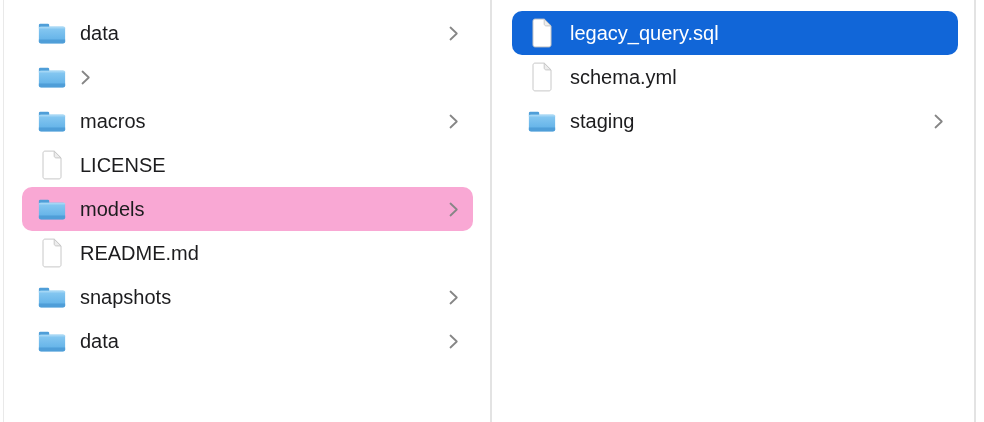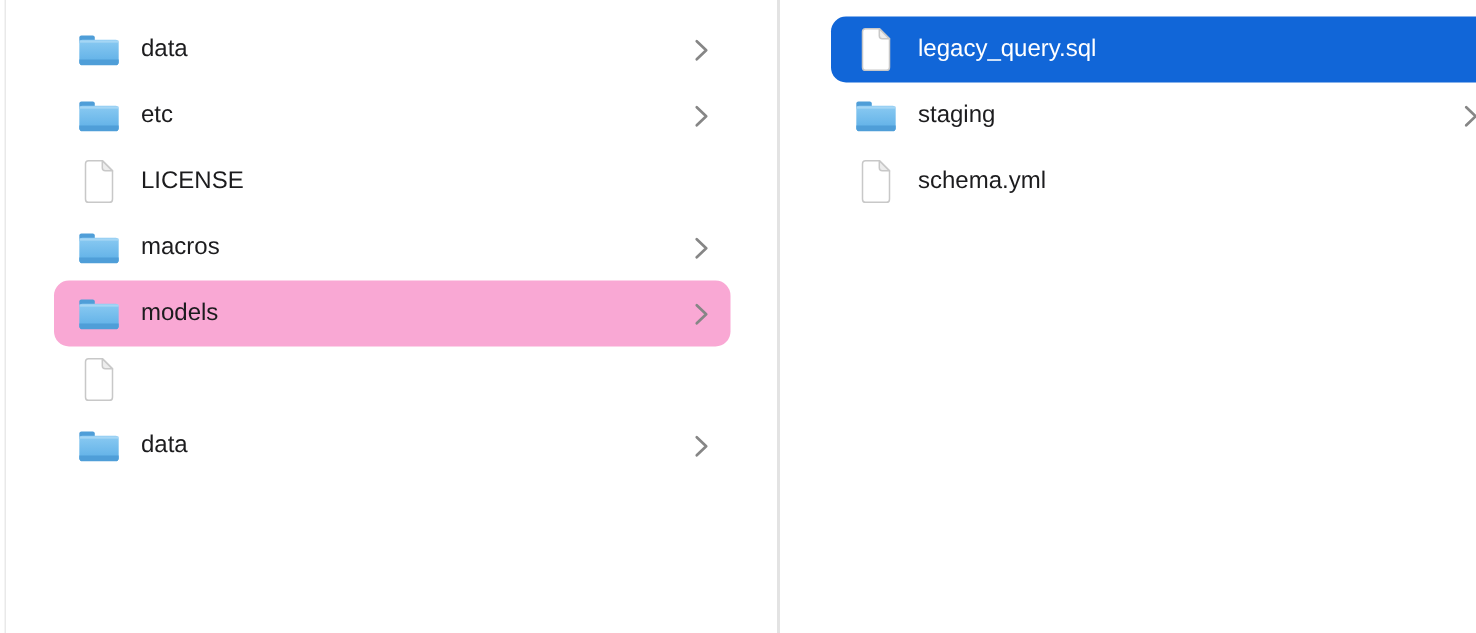--- a/index.html
+++ b/index.html
@@ -3,23 +3,22 @@
 <meta charset="utf-8">
 <style>
   html,body{margin:0;padding:0;background:#ffffff;}
   .stage{
     position:relative;
     width:984px;height:422px;
     background:#ffffff;
     overflow:hidden;
     display:flex;
     font-family:"Liberation Sans","DejaVu Sans",sans-serif;
-    font-size:16px;
+    font-size:20px;
     color:#1c1c1e;
-    gap:14px;
     -webkit-font-smoothing:antialiased;
   }
   .sliver{width:3px;background:#ffffff;border-right:1px solid #e9e9e9;flex:0 0 auto;}
   .endspace{flex:1 1 auto;background:#ffffff;}
   .divider{width:2px;background:#e3e3e3;flex:0 0 auto;}
   .column{flex:0 0 auto;padding-top:11px;background:#ffffff;box-sizing:border-box;}
   .col-0{width:486px;}
   .col-1{width:482px;border-radius:27px;}
   .row{
     height:44px;
@@ -88,59 +87,58 @@
         <stop offset="0" stop-color="#8acaf2"></stop>
         <stop offset="1" stop-color="#5caee6"></stop>
       </linearGradient>
     </defs>
     <rect x="2" y="2.5" width="11" height="6" rx="1.5" fill="#4f9ed8"></rect>
     <rect x="2" y="5.5" width="28" height="18" rx="2.2" fill="url(#fgrad)"></rect>
     <rect x="2" y="6" width="28" height="1.6" fill="#a9d8f6" opacity="0.85"></rect>
     <path d="M2 19.5 h28 v2 a2.2 2.2 0 0 1 -2.2 2.2 h-23.6 a2.2 2.2 0 0 1 -2.2 -2.2 z" fill="#4f9ed8"></path>
   </svg>
         </span>
-    <span class="label">etc</span>
+    <span class="chevron">
+          <svg width="11" height="17" viewBox="0 0 11 17" aria-hidden="true">
+    <path d="M2.5 2.5 L8.8 8.5 L2.5 14.5" fill="none" stroke="#868686" stroke-width="1.8" stroke-linecap="round" stroke-linejoin="round"></path>
+  </svg>
+        </span>
+  </div>
+      <div class="row">
+    <span class="icon-wrap">
+          <svg width="30" height="25" viewBox="0 0 32 26" aria-hidden="true">
+    <defs>
+      <linearGradient id="fgrad" x1="0" y1="0" x2="0" y2="1">
+        <stop offset="0" stop-color="#8acaf2"></stop>
+        <stop offset="1" stop-color="#5caee6"></stop>
+      </linearGradient>
+    </defs>
+    <rect x="2" y="2.5" width="11" height="6" rx="1.5" fill="#4f9ed8"></rect>
+    <rect x="2" y="5.5" width="28" height="18" rx="2.2" fill="url(#fgrad)"></rect>
+    <rect x="2" y="6" width="28" height="1.6" fill="#a9d8f6" opacity="0.85"></rect>
+    <path d="M2 19.5 h28 v2 a2.2 2.2 0 0 1 -2.2 2.2 h-23.6 a2.2 2.2 0 0 1 -2.2 -2.2 z" fill="#4f9ed8"></path>
+  </svg>
+        </span>
+    <span class="label">macros</span>
     <span class="chevron">
           <svg width="11" height="17" viewBox="0 0 11 17" aria-hidden="true">
     <path d="M2.5 2.5 L8.8 8.5 L2.5 14.5" fill="none" stroke="#868686" stroke-width="1.8" stroke-linecap="round" stroke-linejoin="round"></path>
   </svg>
         </span>
   </div>
       <div class="row">
     <span class="icon-wrap">
           <svg width="24" height="30" viewBox="0 0 24 30" aria-hidden="true">
     <path d="M3 3.2 C3 2 3.9 1.1 5 1.1 H14.2 L21 7.9 V26.8 c0 1.2 -0.9 2.1 -2 2.1 H5 c-1.1 0 -2 -0.9 -2 -2.1 Z" fill="#ffffff" stroke="#c8c8c8" stroke-width="1"></path>
     <path d="M14.2 1.1 L21 7.9 H16.2 c-1.1 0 -2 -0.9 -2 -2 Z" fill="#ededed" stroke="#c8c8c8" stroke-width="1" stroke-linejoin="round"></path>
   </svg>
         </span>
     <span class="label">LICENSE</span>
     <span class="chevron" style="visibility: hidden;"></span>
   </div>
-      <div class="row">
-    <span class="icon-wrap">
-          <svg width="30" height="25" viewBox="0 0 32 26" aria-hidden="true">
-    <defs>
-      <linearGradient id="fgrad" x1="0" y1="0" x2="0" y2="1">
-        <stop offset="0" stop-color="#8acaf2"></stop>
-        <stop offset="1" stop-color="#5caee6"></stop>
-      </linearGradient>
-    </defs>
-    <rect x="2" y="2.5" width="11" height="6" rx="1.5" fill="#4f9ed8"></rect>
-    <rect x="2" y="5.5" width="28" height="18" rx="2.2" fill="url(#fgrad)"></rect>
-    <rect x="2" y="6" width="28" height="1.6" fill="#a9d8f6" opacity="0.85"></rect>
-    <path d="M2 19.5 h28 v2 a2.2 2.2 0 0 1 -2.2 2.2 h-23.6 a2.2 2.2 0 0 1 -2.2 -2.2 z" fill="#4f9ed8"></path>
-  </svg>
-        </span>
-    <span class="label">macros</span>
-    <span class="chevron">
-          <svg width="11" height="17" viewBox="0 0 11 17" aria-hidden="true">
-    <path d="M2.5 2.5 L8.8 8.5 L2.5 14.5" fill="none" stroke="#868686" stroke-width="1.8" stroke-linecap="round" stroke-linejoin="round"></path>
-  </svg>
-        </span>
-  </div>
       <div class="row sel-gray">
     <span class="icon-wrap">
           <svg width="30" height="25" viewBox="0 0 32 26" aria-hidden="true">
     <defs>
       <linearGradient id="fgrad" x1="0" y1="0" x2="0" y2="1">
         <stop offset="0" stop-color="#8acaf2"></stop>
         <stop offset="1" stop-color="#5caee6"></stop>
       </linearGradient>
     </defs>
     <rect x="2" y="2.5" width="11" height="6" rx="1.5" fill="#4f9ed8"></rect>
@@ -156,21 +154,44 @@
   </svg>
         </span>
   </div>
       <div class="row">
     <span class="icon-wrap">
           <svg width="24" height="30" viewBox="0 0 24 30" aria-hidden="true">
     <path d="M3 3.2 C3 2 3.9 1.1 5 1.1 H14.2 L21 7.9 V26.8 c0 1.2 -0.9 2.1 -2 2.1 H5 c-1.1 0 -2 -0.9 -2 -2.1 Z" fill="#ffffff" stroke="#c8c8c8" stroke-width="1"></path>
     <path d="M14.2 1.1 L21 7.9 H16.2 c-1.1 0 -2 -0.9 -2 -2 Z" fill="#ededed" stroke="#c8c8c8" stroke-width="1" stroke-linejoin="round"></path>
   </svg>
         </span>
-    <span class="chevron" style="visibility: hidden;"></span>
+    <span class="label">README.md</span>
+    <span class="chevron" style="visibility: hidden;"></span>
+  </div>
+      <div class="row">
+    <span class="icon-wrap">
+          <svg width="30" height="25" viewBox="0 0 32 26" aria-hidden="true">
+    <defs>
+      <linearGradient id="fgrad" x1="0" y1="0" x2="0" y2="1">
+        <stop offset="0" stop-color="#8acaf2"></stop>
+        <stop offset="1" stop-color="#5caee6"></stop>
+      </linearGradient>
+    </defs>
+    <rect x="2" y="2.5" width="11" height="6" rx="1.5" fill="#4f9ed8"></rect>
+    <rect x="2" y="5.5" width="28" height="18" rx="2.2" fill="url(#fgrad)"></rect>
+    <rect x="2" y="6" width="28" height="1.6" fill="#a9d8f6" opacity="0.85"></rect>
+    <path d="M2 19.5 h28 v2 a2.2 2.2 0 0 1 -2.2 2.2 h-23.6 a2.2 2.2 0 0 1 -2.2 -2.2 z" fill="#4f9ed8"></path>
+  </svg>
+        </span>
+    <span class="label">snapshots</span>
+    <span class="chevron">
+          <svg width="11" height="17" viewBox="0 0 11 17" aria-hidden="true">
+    <path d="M2.5 2.5 L8.8 8.5 L2.5 14.5" fill="none" stroke="#868686" stroke-width="1.8" stroke-linecap="round" stroke-linejoin="round"></path>
+  </svg>
+        </span>
   </div>
       <div class="row">
     <span class="icon-wrap">
           <svg width="30" height="25" viewBox="0 0 32 26" aria-hidden="true">
     <defs>
       <linearGradient id="fgrad" x1="0" y1="0" x2="0" y2="1">
         <stop offset="0" stop-color="#8acaf2"></stop>
         <stop offset="1" stop-color="#5caee6"></stop>
       </linearGradient>
     </defs>
@@ -195,46 +216,46 @@
           <svg width="24" height="30" viewBox="0 0 24 30" aria-hidden="true">
     <path d="M3 3.2 C3 2 3.9 1.1 5 1.1 H14.2 L21 7.9 V26.8 c0 1.2 -0.9 2.1 -2 2.1 H5 c-1.1 0 -2 -0.9 -2 -2.1 Z" fill="#ffffff" stroke="#c8c8c8" stroke-width="1"></path>
     <path d="M14.2 1.1 L21 7.9 H16.2 c-1.1 0 -2 -0.9 -2 -2 Z" fill="#ededed" stroke="#c8c8c8" stroke-width="1" stroke-linejoin="round"></path>
   </svg>
         </span>
     <span class="label">legacy_query.sql</span>
     <span class="chevron" style="visibility: hidden;"></span>
   </div>
       <div class="row">
     <span class="icon-wrap">
+          <svg width="24" height="30" viewBox="0 0 24 30" aria-hidden="true">
+    <path d="M3 3.2 C3 2 3.9 1.1 5 1.1 H14.2 L21 7.9 V26.8 c0 1.2 -0.9 2.1 -2 2.1 H5 c-1.1 0 -2 -0.9 -2 -2.1 Z" fill="#ffffff" stroke="#c8c8c8" stroke-width="1"></path>
+    <path d="M14.2 1.1 L21 7.9 H16.2 c-1.1 0 -2 -0.9 -2 -2 Z" fill="#ededed" stroke="#c8c8c8" stroke-width="1" stroke-linejoin="round"></path>
+  </svg>
+        </span>
+    <span class="label">schema.yml</span>
+    <span class="chevron" style="visibility: hidden;"></span>
+  </div>
+      <div class="row">
+    <span class="icon-wrap">
           <svg width="30" height="25" viewBox="0 0 32 26" aria-hidden="true">
     <defs>
       <linearGradient id="fgrad" x1="0" y1="0" x2="0" y2="1">
         <stop offset="0" stop-color="#8acaf2"></stop>
         <stop offset="1" stop-color="#5caee6"></stop>
       </linearGradient>
     </defs>
     <rect x="2" y="2.5" width="11" height="6" rx="1.5" fill="#4f9ed8"></rect>
     <rect x="2" y="5.5" width="28" height="18" rx="2.2" fill="url(#fgrad)"></rect>
     <rect x="2" y="6" width="28" height="1.6" fill="#a9d8f6" opacity="0.85"></rect>
     <path d="M2 19.5 h28 v2 a2.2 2.2 0 0 1 -2.2 2.2 h-23.6 a2.2 2.2 0 0 1 -2.2 -2.2 z" fill="#4f9ed8"></path>
   </svg>
         </span>
     <span class="label">staging</span>
     <span class="chevron">
           <svg width="11" height="17" viewBox="0 0 11 17" aria-hidden="true">
     <path d="M2.5 2.5 L8.8 8.5 L2.5 14.5" fill="none" stroke="#868686" stroke-width="1.8" stroke-linecap="round" stroke-linejoin="round"></path>
   </svg>
         </span>
-  </div>
-      <div class="row">
-    <span class="icon-wrap">
-          <svg width="24" height="30" viewBox="0 0 24 30" aria-hidden="true">
-    <path d="M3 3.2 C3 2 3.9 1.1 5 1.1 H14.2 L21 7.9 V26.8 c0 1.2 -0.9 2.1 -2 2.1 H5 c-1.1 0 -2 -0.9 -2 -2.1 Z" fill="#ffffff" stroke="#c8c8c8" stroke-width="1"></path>
-    <path d="M14.2 1.1 L21 7.9 H16.2 c-1.1 0 -2 -0.9 -2 -2 Z" fill="#ededed" stroke="#c8c8c8" stroke-width="1" stroke-linejoin="round"></path>
-  </svg>
-        </span>
-    <span class="label">schema.yml</span>
-    <span class="chevron" style="visibility: hidden;"></span>
   </div>
     </div>
   <div class="divider"></div>
   <div class="endspace"></div>
 </div>
 
 </body></html>

